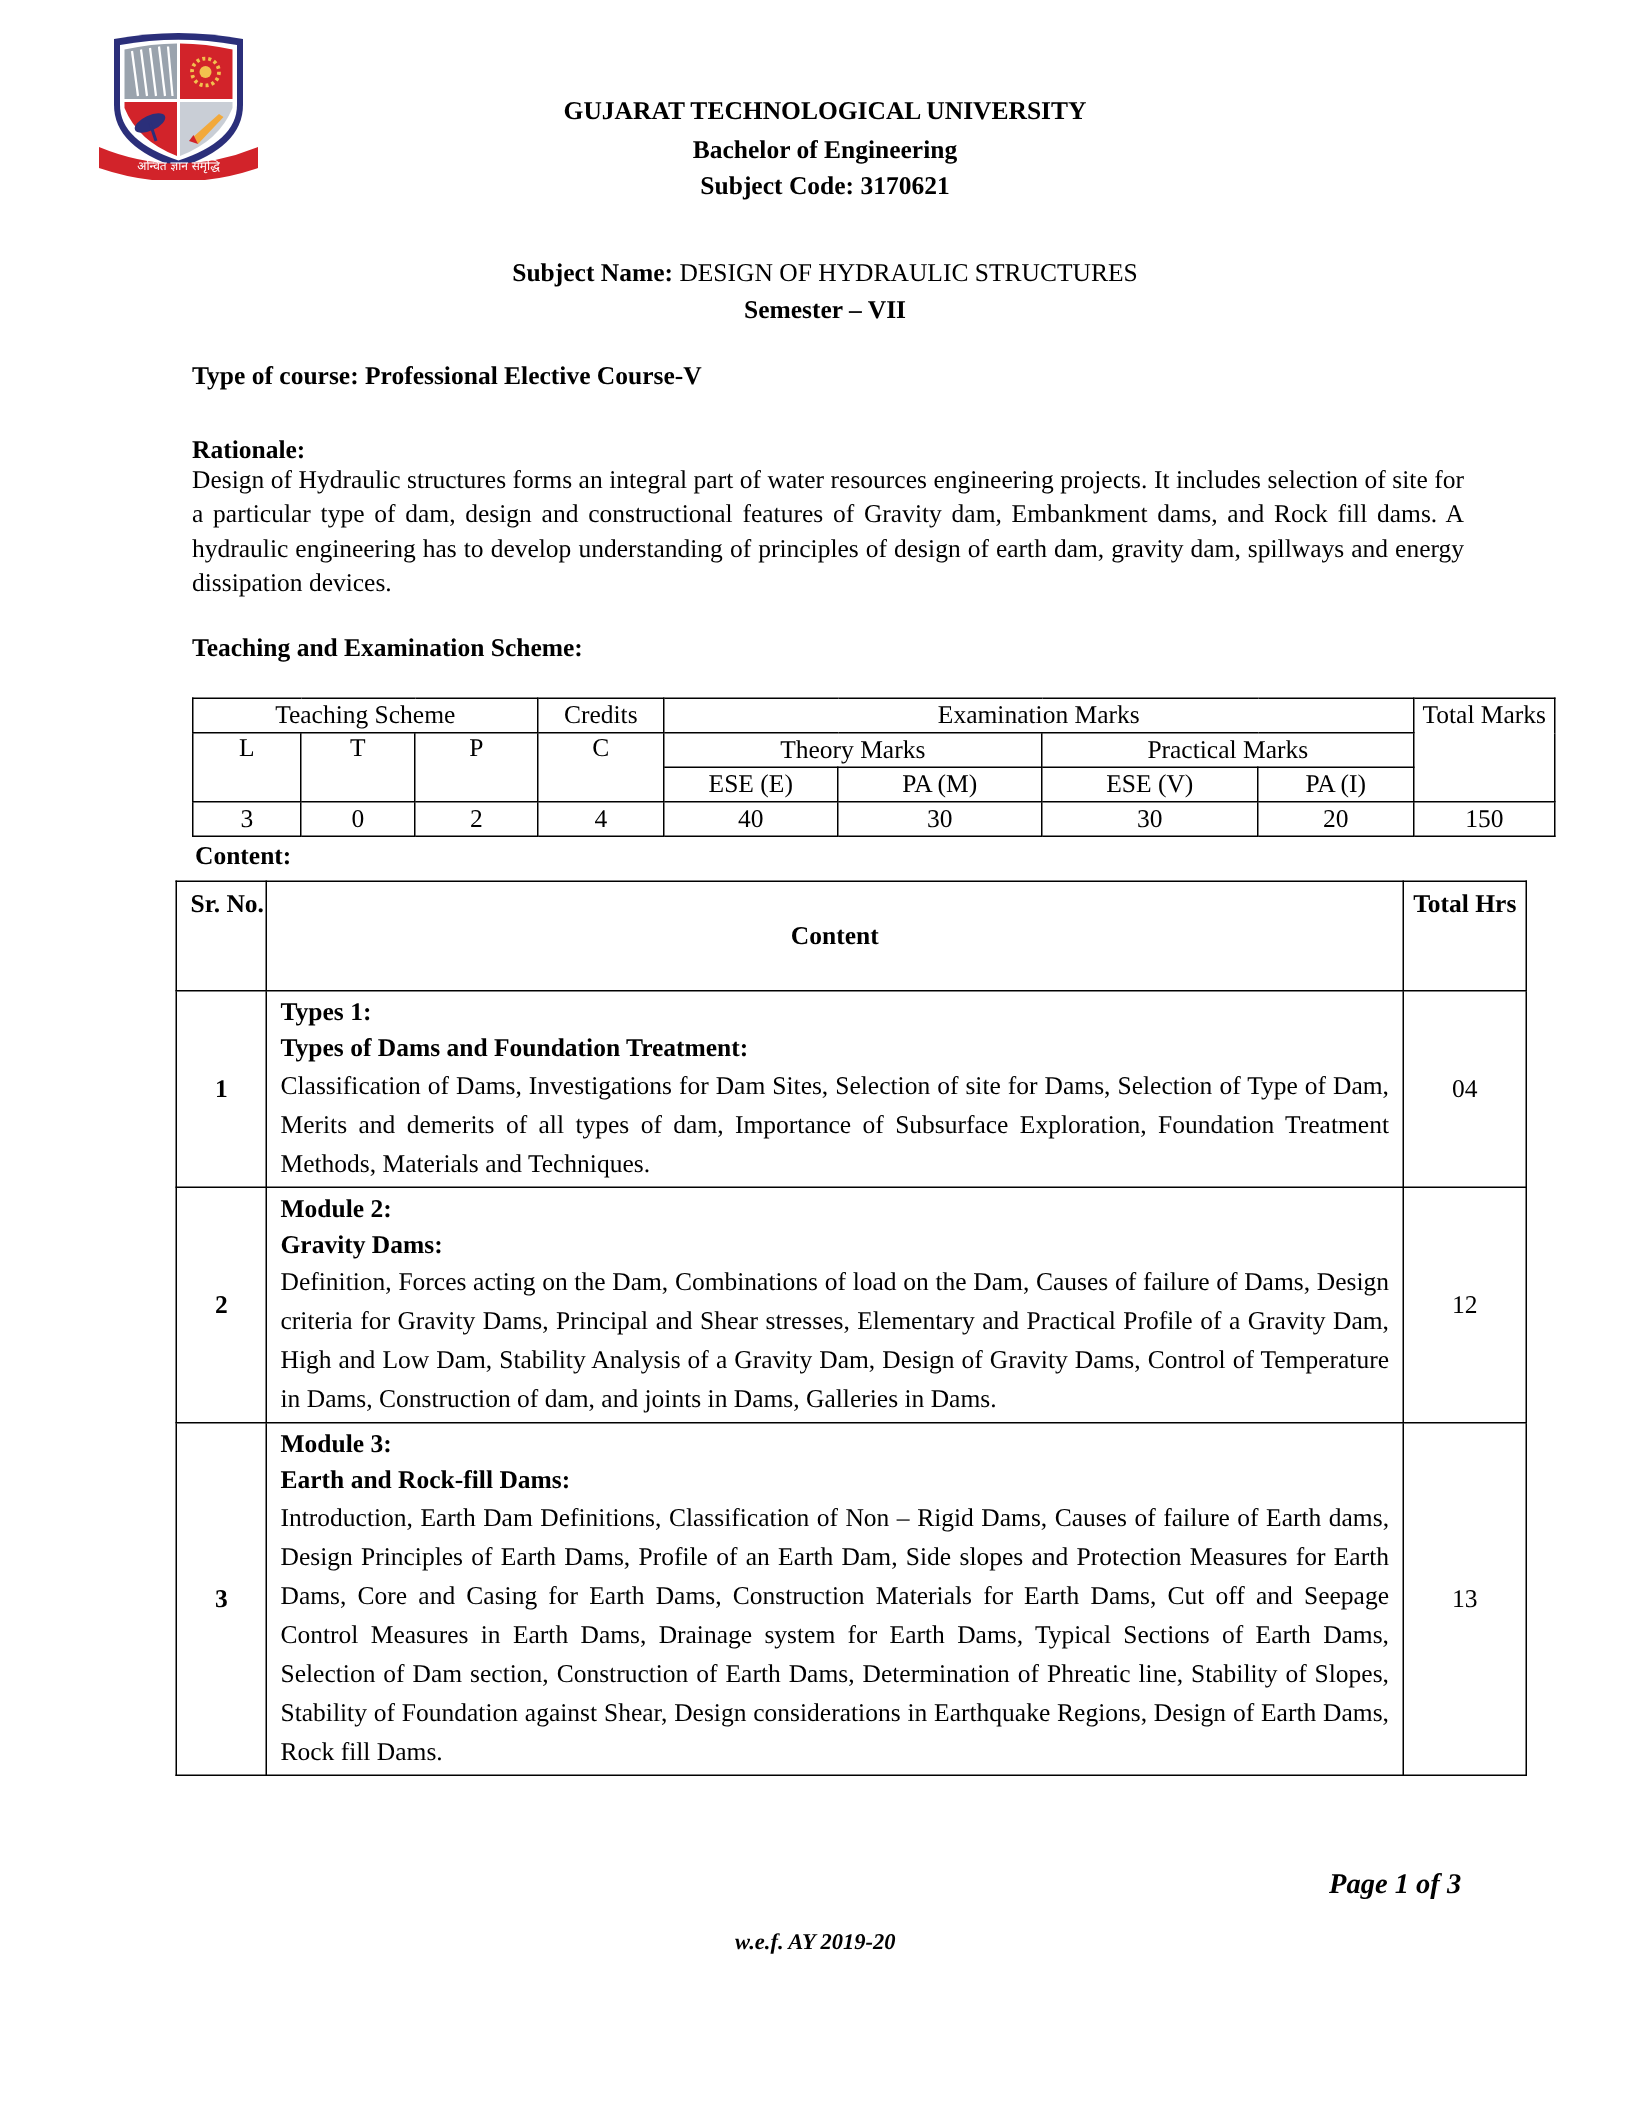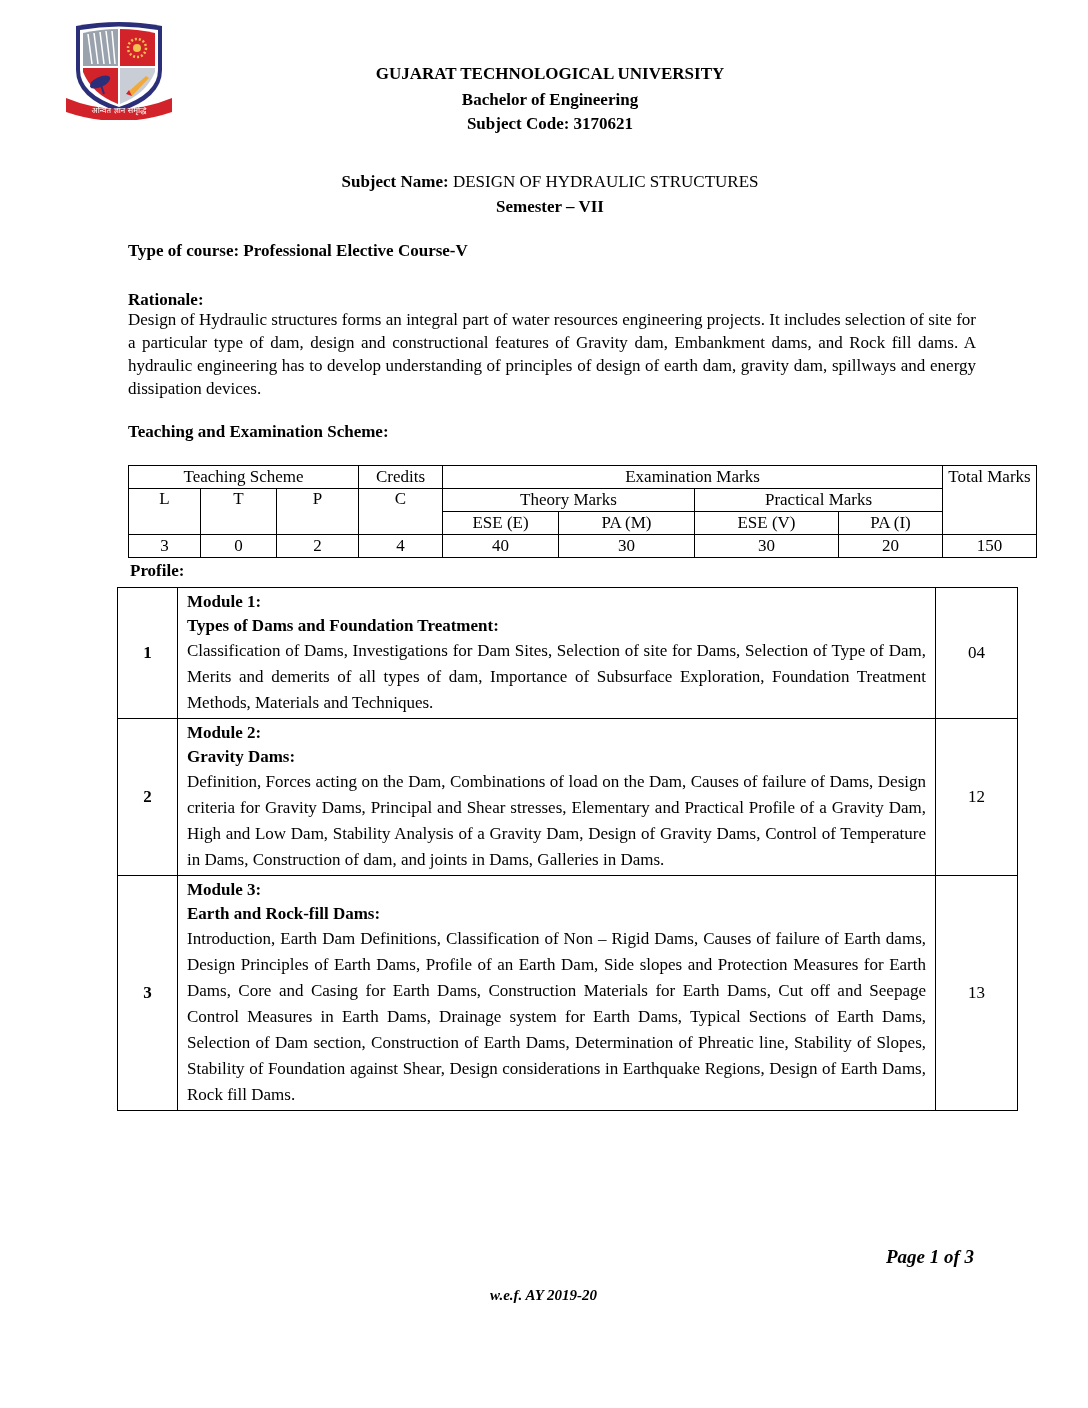--- a/index.html
+++ b/index.html
@@ -151,33 +151,38 @@
     <td>4</td>
     <td>40</td>
     <td>30</td>
     <td>30</td>
     <td>20</td>
     <td>150</td>
   </tr>
 </tbody>
   </table>
 
-<div class="abs content-label">Profile:</div>
+<div class="abs content-label">Content:</div>
 
 <table class="content">
   <colgroup>
     <col style="width:60px">
       <col style="width:758px">
       <col style="width:82px">
   </colgroup>
   <tbody>
+      <tr class="hrow">
+    <td class="hdr-cell hdr-left">Sr. No.</td>
+    <td class="hdr-cell">Content</td>
+    <td class="hdr-cell" style="vertical-align:top;padding-top:2px;">Total Hrs</td>
+  </tr>
   <tr>
     <td class="sr">1</td>
     <td class="txt">
-      <span class="mod-title">Module 1:</span>
+      <span class="mod-title">Types 1:</span>
       <span class="mod-title">Types of Dams and Foundation Treatment:</span>
       <span>Classification of Dams, Investigations for Dam Sites, Selection of site for Dams, Selection of Type of Dam, Merits and demerits of all types of dam, Importance of Subsurface Exploration, Foundation Treatment Methods, Materials and Techniques.</span>
     </td>
     <td class="hrs">04</td>
   </tr>
   <tr>
     <td class="sr">2</td>
     <td class="txt">
       <span class="mod-title">Module 2:</span>
       <span class="mod-title">Gravity Dams:</span>

